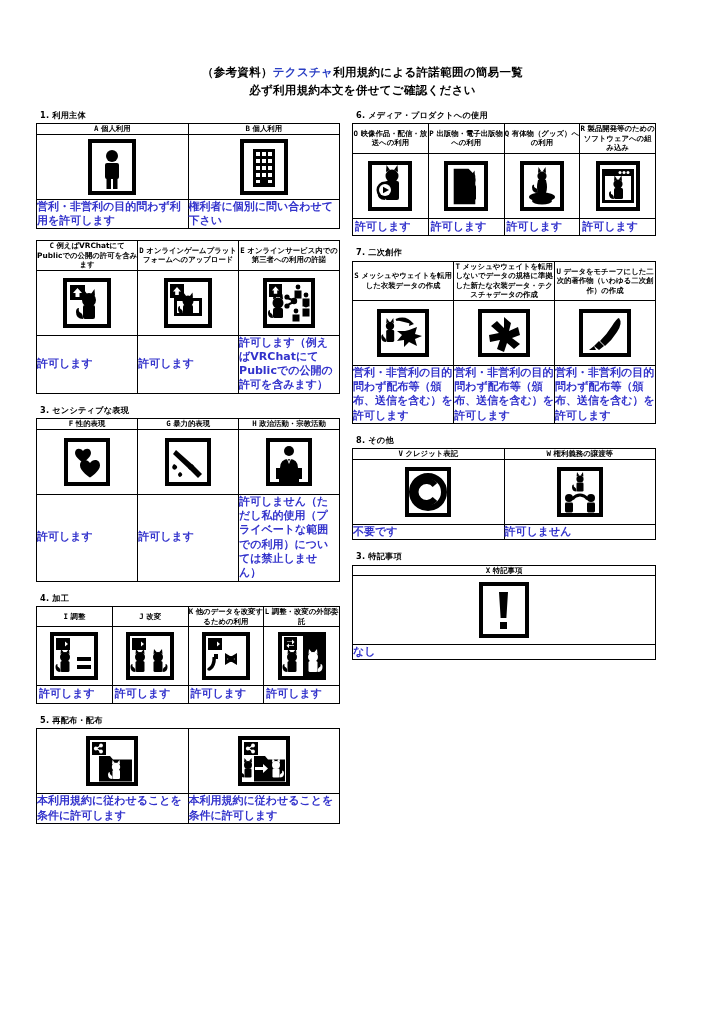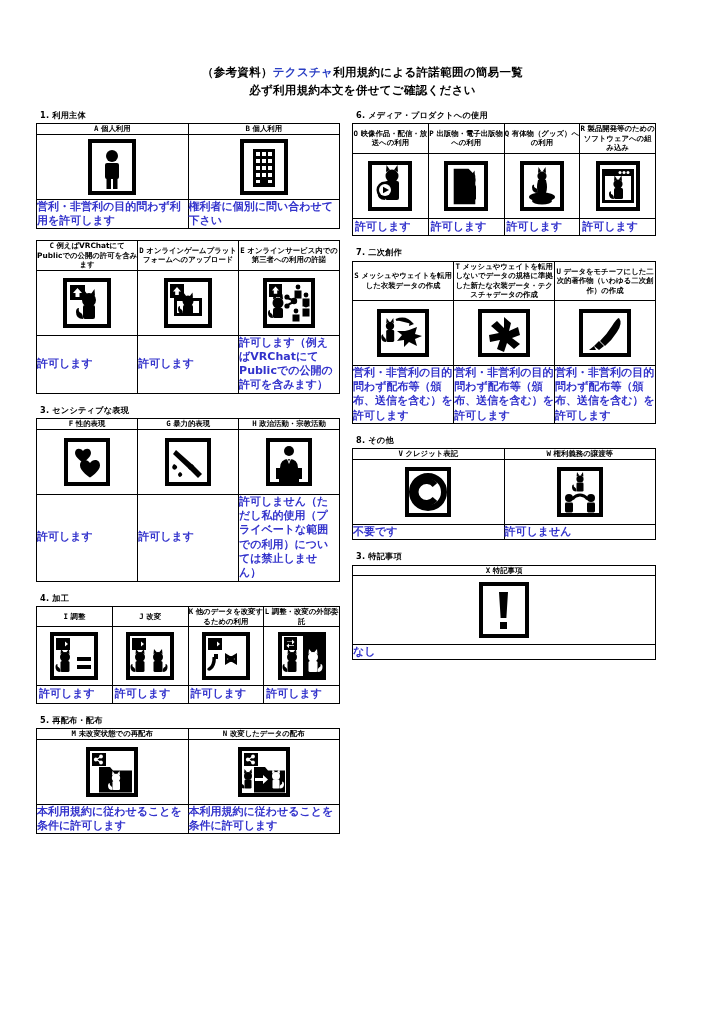--- a/index.html
+++ b/index.html
@@ -348,24 +348,20 @@
             <td class="perm compact">許可します</td>
           </tr>
         </tbody>
           </table>
       </div>
 
       <div class="section">
         <div class="section-title">5. 再配布・配布</div>
         <table class="grid">
           <tbody>
-              <tr>
-            <td class="hdr" style="width:50%"><span class="ltr">M</span> <span>未改変状態での再配布</span></td>
-            <td class="hdr" style="width:50%"><span class="ltr">N</span> <span>改変したデータの配布</span></td>
-          </tr>
           <tr>
             <td class="icon-cell">
               <span>
               <svg width="56" height="52" viewBox="0 0 56 52">
                       <rect class="ibox" x="4" y="3" width="48" height="46"></rect>
                 <rect class="blk" x="8" y="7" width="14" height="13"></rect>
                 <g class="wht">
                         <circle cx="17" cy="10.5" r="1.9"></circle>
                         <circle cx="11.8" cy="13.5" r="1.9"></circle>
                         <circle cx="17" cy="16.5" r="1.9"></circle>

